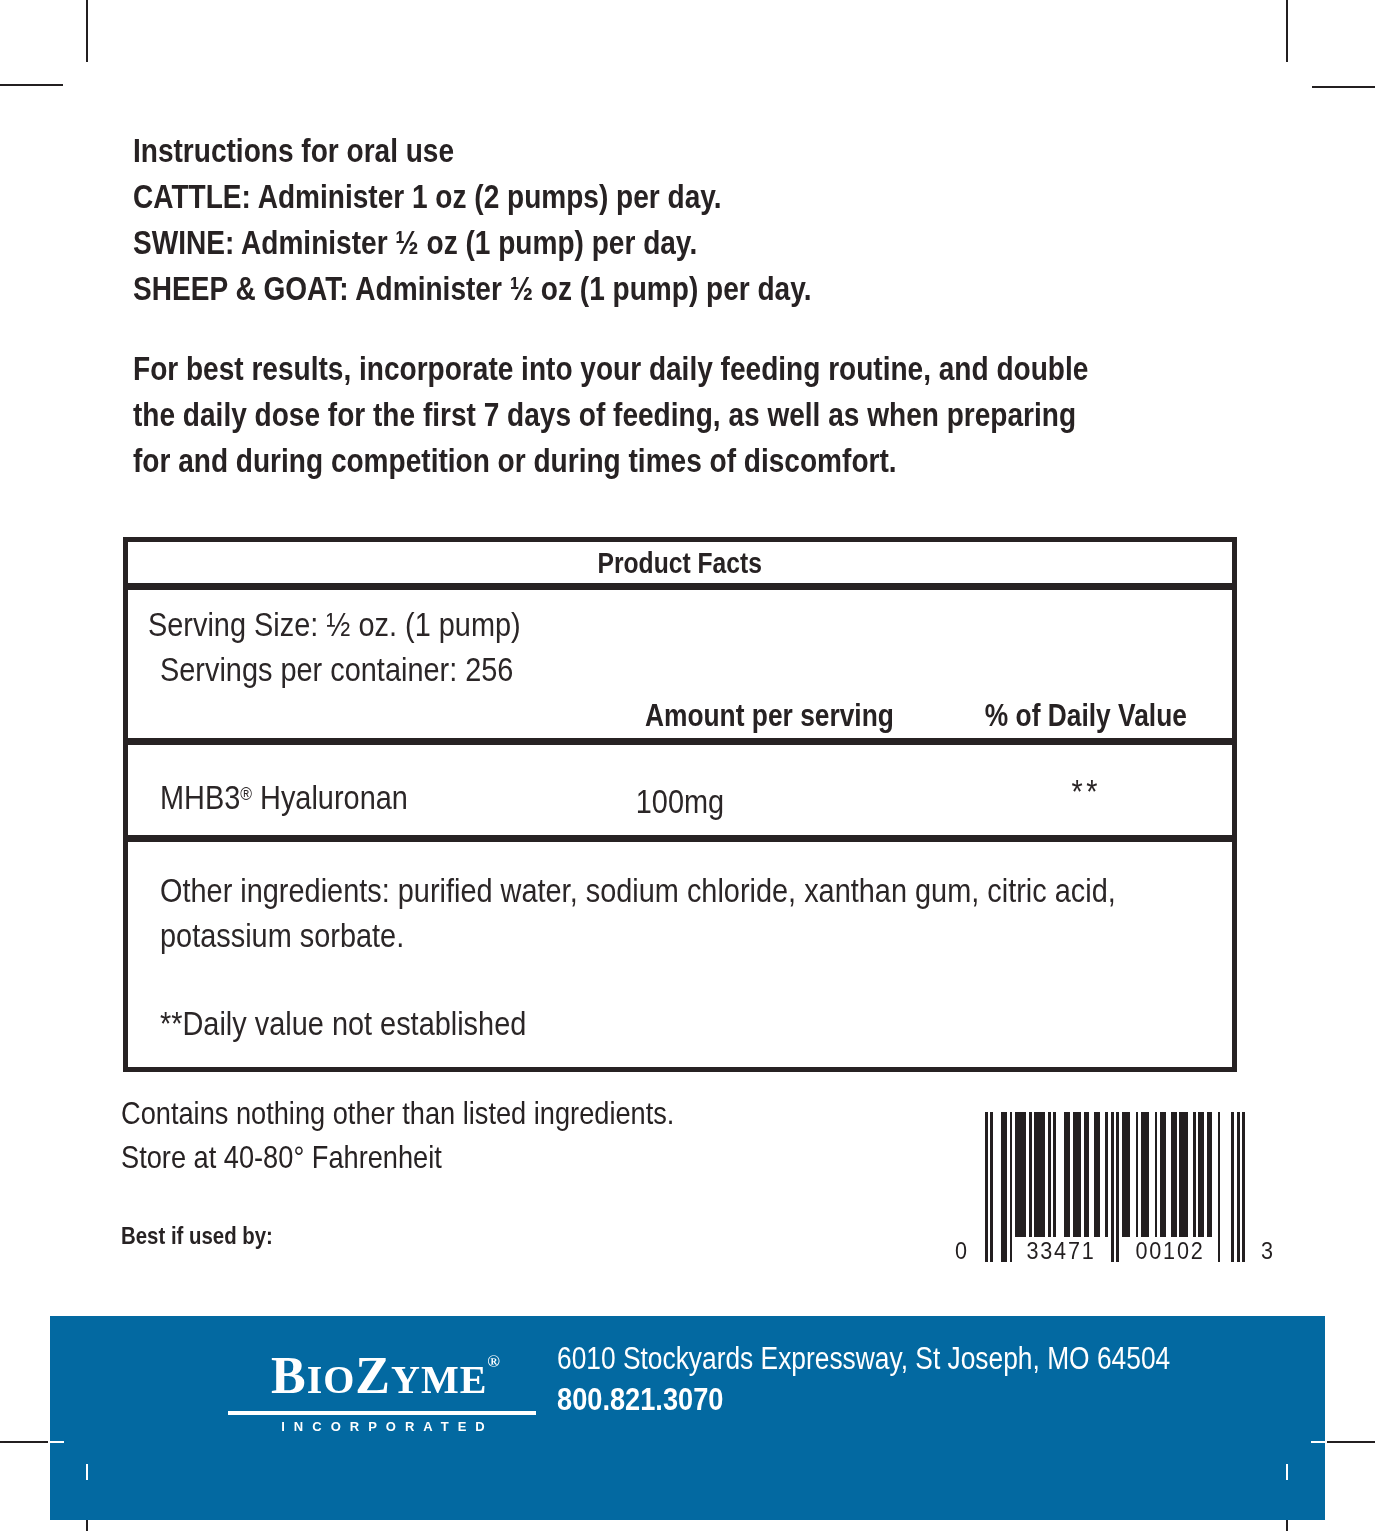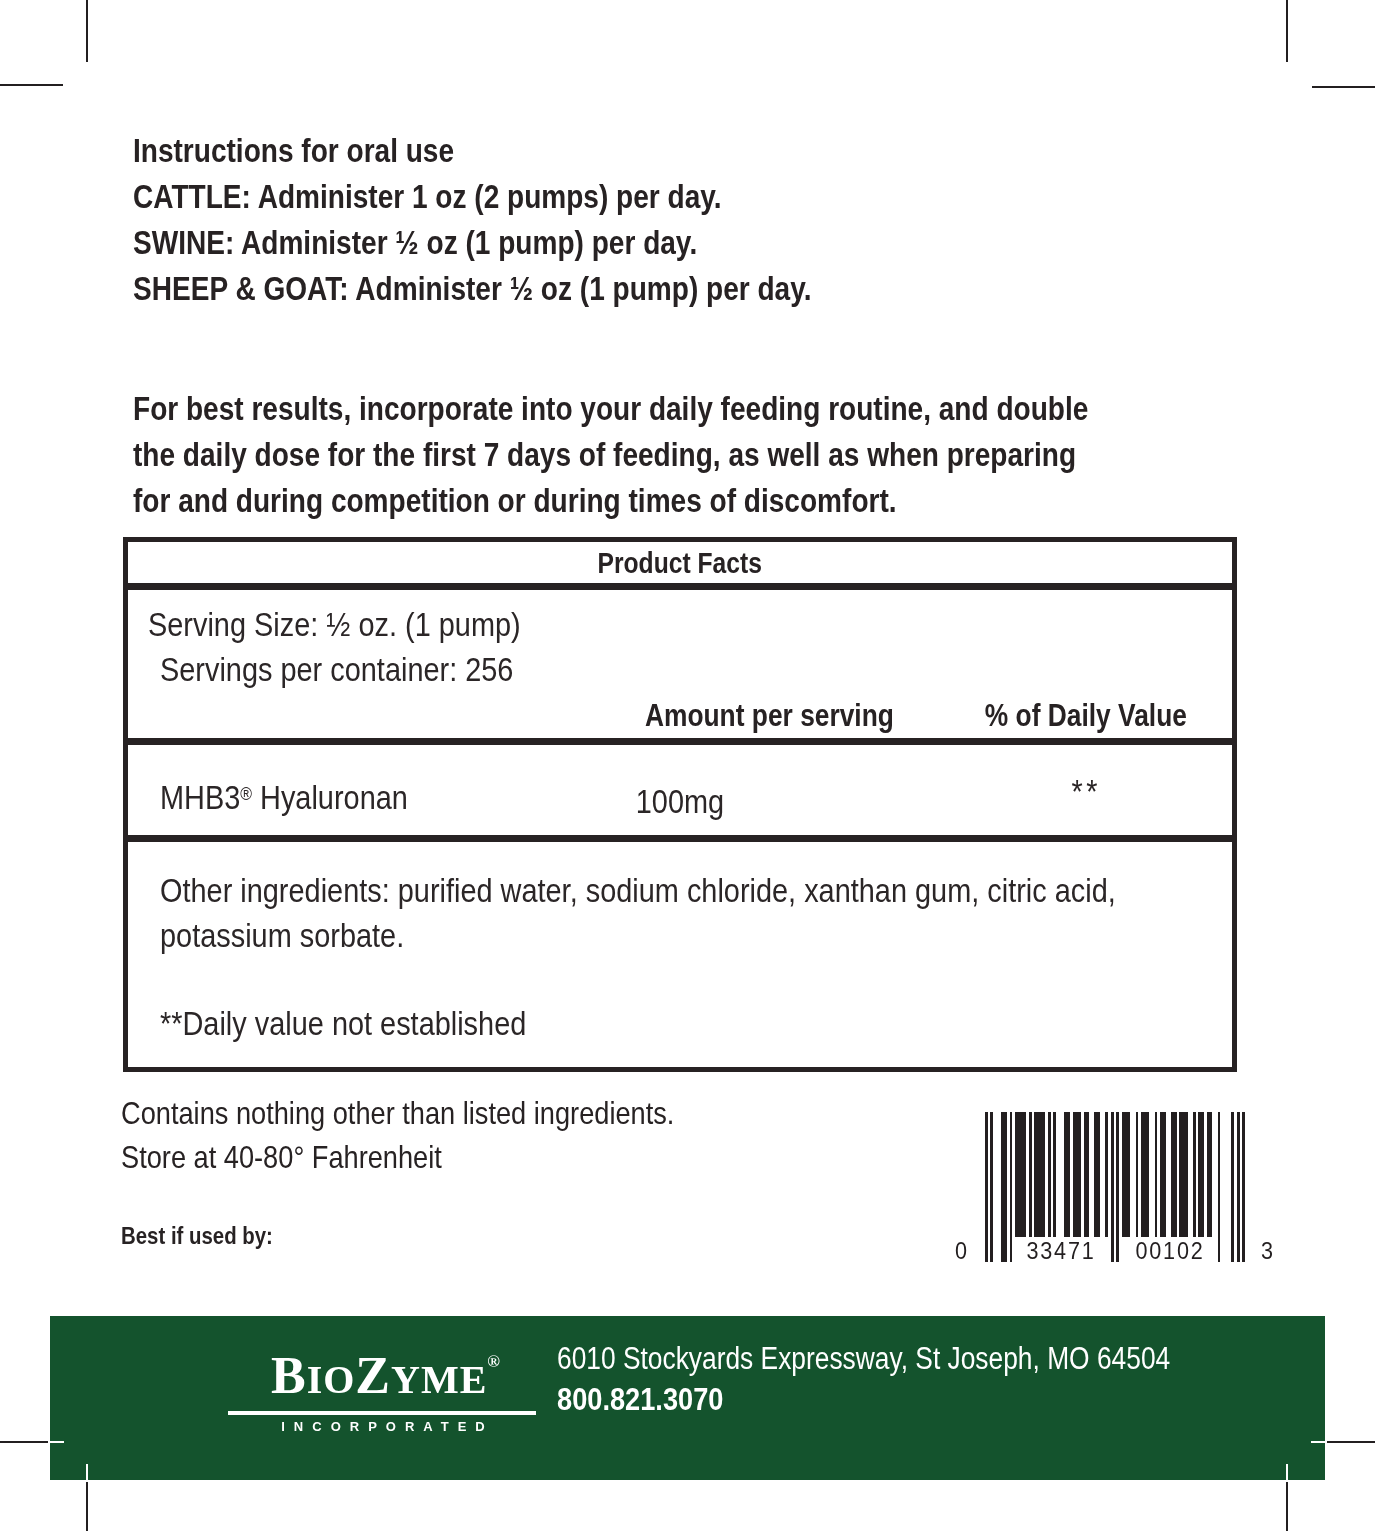--- a/index.html
+++ b/index.html
@@ -16,21 +16,21 @@
   .cond-c{transform:scaleX(0.85);transform-origin:50% 50%;white-space:nowrap;}
   .abs{position:absolute;}
 
   
   .crop{position:absolute;background:#231f20;}
   .crop.white{background:#ffffff;}
 
   
   .instr{left:133px;top:116px;font-weight:bold;font-size:33px;line-height:46px;margin-top:12px;}
   .instr div{margin:0;}
-  .para{left:133px;top:346px;font-weight:bold;font-size:33px;line-height:46px;margin-top:40px;}
+  .para{left:133px;top:346px;font-weight:bold;font-size:33px;line-height:46px;}
 
   
   .pf{
     left:123px;top:537px;width:1104px;height:525px;
     border:5px solid #272223;
   }
   .pf-inner{position:absolute;left:0;top:0;right:0;bottom:0;}
   .pf-title{position:absolute;left:0;top:0;width:100%;height:41px;
     border-bottom:7px solid #272223;
     font-weight:bold;font-size:29px;line-height:42px;text-align:center;}
@@ -44,22 +44,22 @@
   .bestby{left:121px;top:1222px;font-size:24px;font-weight:bold;}
 
   
   .barcode{left:985px;top:1112px;width:260px;height:150px;}
   .bar{position:absolute;top:0;background:#231f20;}
   .bc-num{position:absolute;font-size:24px;color:#231f20;letter-spacing:2px;
     text-align:center;transform:scaleX(0.9);transform-origin:50% 50%;}
 
   
   .footer{
-    left:50px;top:1316px;width:1275px;height:164px;
-    background:#14532d;color:#ffffff;
+    left:50px;top:1316px;width:1275px;height:204px;
+    background:#0369a1;color:#ffffff;
   }
   .logo{position:absolute;left:178px;top:26px;width:315px;text-align:center;}
   .logo-row{white-space:nowrap;font-family:"Liberation Serif", serif;font-weight:bold;
     letter-spacing:1px;line-height:40px;}
   .lg-big{font-size:52px;}
   .lg-sm{font-size:40px;}
   .lg-reg{font-size:17px;vertical-align:26px;letter-spacing:0;}
   .logo-line{height:4px;background:#ffffff;margin:3px 0 4px 0;width:308px;}
   .logo-sub{font-size:13px;letter-spacing:9px;font-weight:bold;text-indent:4px;}
   .addr{position:absolute;left:507px;top:24px;font-size:31px;line-height:38px;font-weight:400;}

